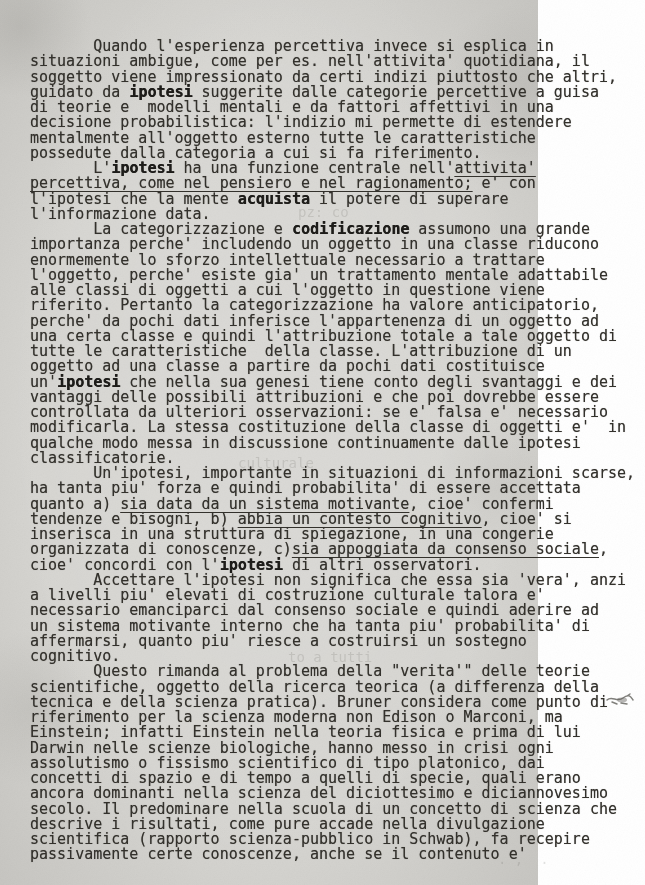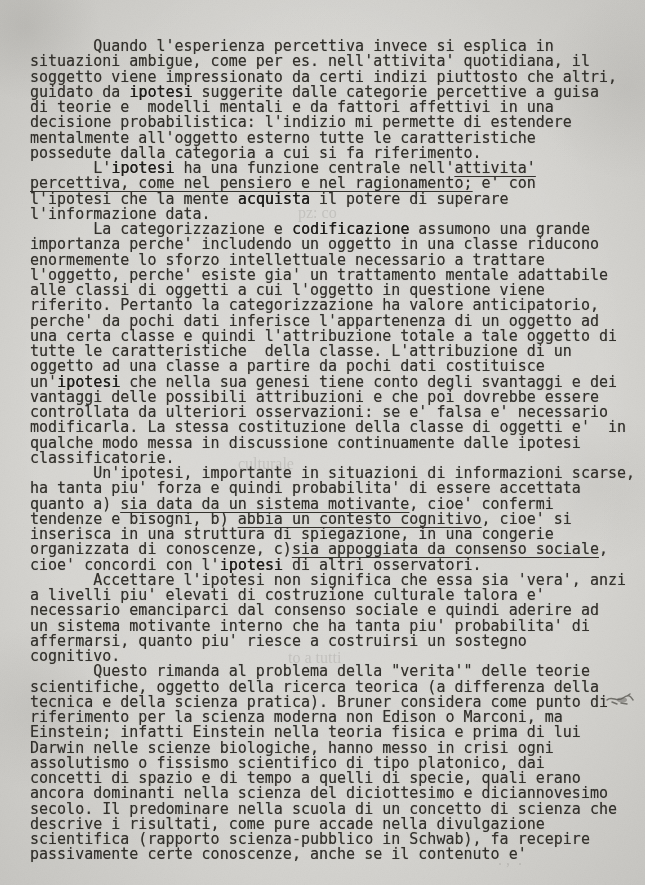--- a/index.html
+++ b/index.html
@@ -3,21 +3,21 @@
 <meta charset="utf-8">
 <style>
   html, body {
     margin: 0; padding: 0;
     width: 645px; height: 885px;
     overflow: hidden;
     font-family: "DejaVu Sans Mono", "Liberation Mono", monospace;
   }
   .page {
     position: relative;
-    width: 645px; height: 885px;
+    width: 538px; height: 885px;
     background-color: #d6d5d1;
     background-image:
       radial-gradient(ellipse at 50% 45%, rgba(255,255,255,0.10) 30%, rgba(255,255,255,0) 70%),
       radial-gradient(circle at 4% 3%, rgba(110,108,102,0.16), rgba(110,108,102,0) 7%),
       radial-gradient(circle at 97% 10%, rgba(115,113,108,0.12), rgba(115,113,108,0) 9%),
       radial-gradient(circle at 93% 55%, rgba(115,113,108,0.10), rgba(115,113,108,0) 10%),
       radial-gradient(circle at 6% 80%, rgba(110,108,102,0.12), rgba(110,108,102,0) 9%),
       radial-gradient(ellipse at 50% 50%, rgba(0,0,0,0) 62%, rgba(105,103,98,0.14) 100%);
   }
   .grain {
@@ -32,38 +32,37 @@
     left: 30px; top: 39px;
     font-size: 15px;
     line-height: 15.25px;
     letter-spacing: 0px;
     color: #33312c;
     white-space: pre;
     text-shadow: 0 0 0.7px rgba(51,49,44,0.55);
   }
   .line { height: 15.25px; }
   .line span.b {
-    font-weight: normal;
+    font-weight: bold;
     color: #1d1c19;
     text-shadow: 0.4px 0 0 rgba(29,28,25,0.9);
   }
   .line span.u {
     text-decoration: underline;
     text-decoration-thickness: 1.4px;
     text-underline-offset: 2.5px;
   }
   .ghost {
     position: absolute;
-    font-size: 16px;
+    font-size: 14px;
     color: #55534d;
     opacity: 0.16;
     filter: blur(0.7px);
     white-space: pre;
     pointer-events: none;
-    font-family: Liberation Serif, serif;
   }
   .ink-mark {
     position: absolute;
     left: 603px; top: 690px;
     opacity: 0.85;
   }
 </style>
 </head>
 <body>
 

